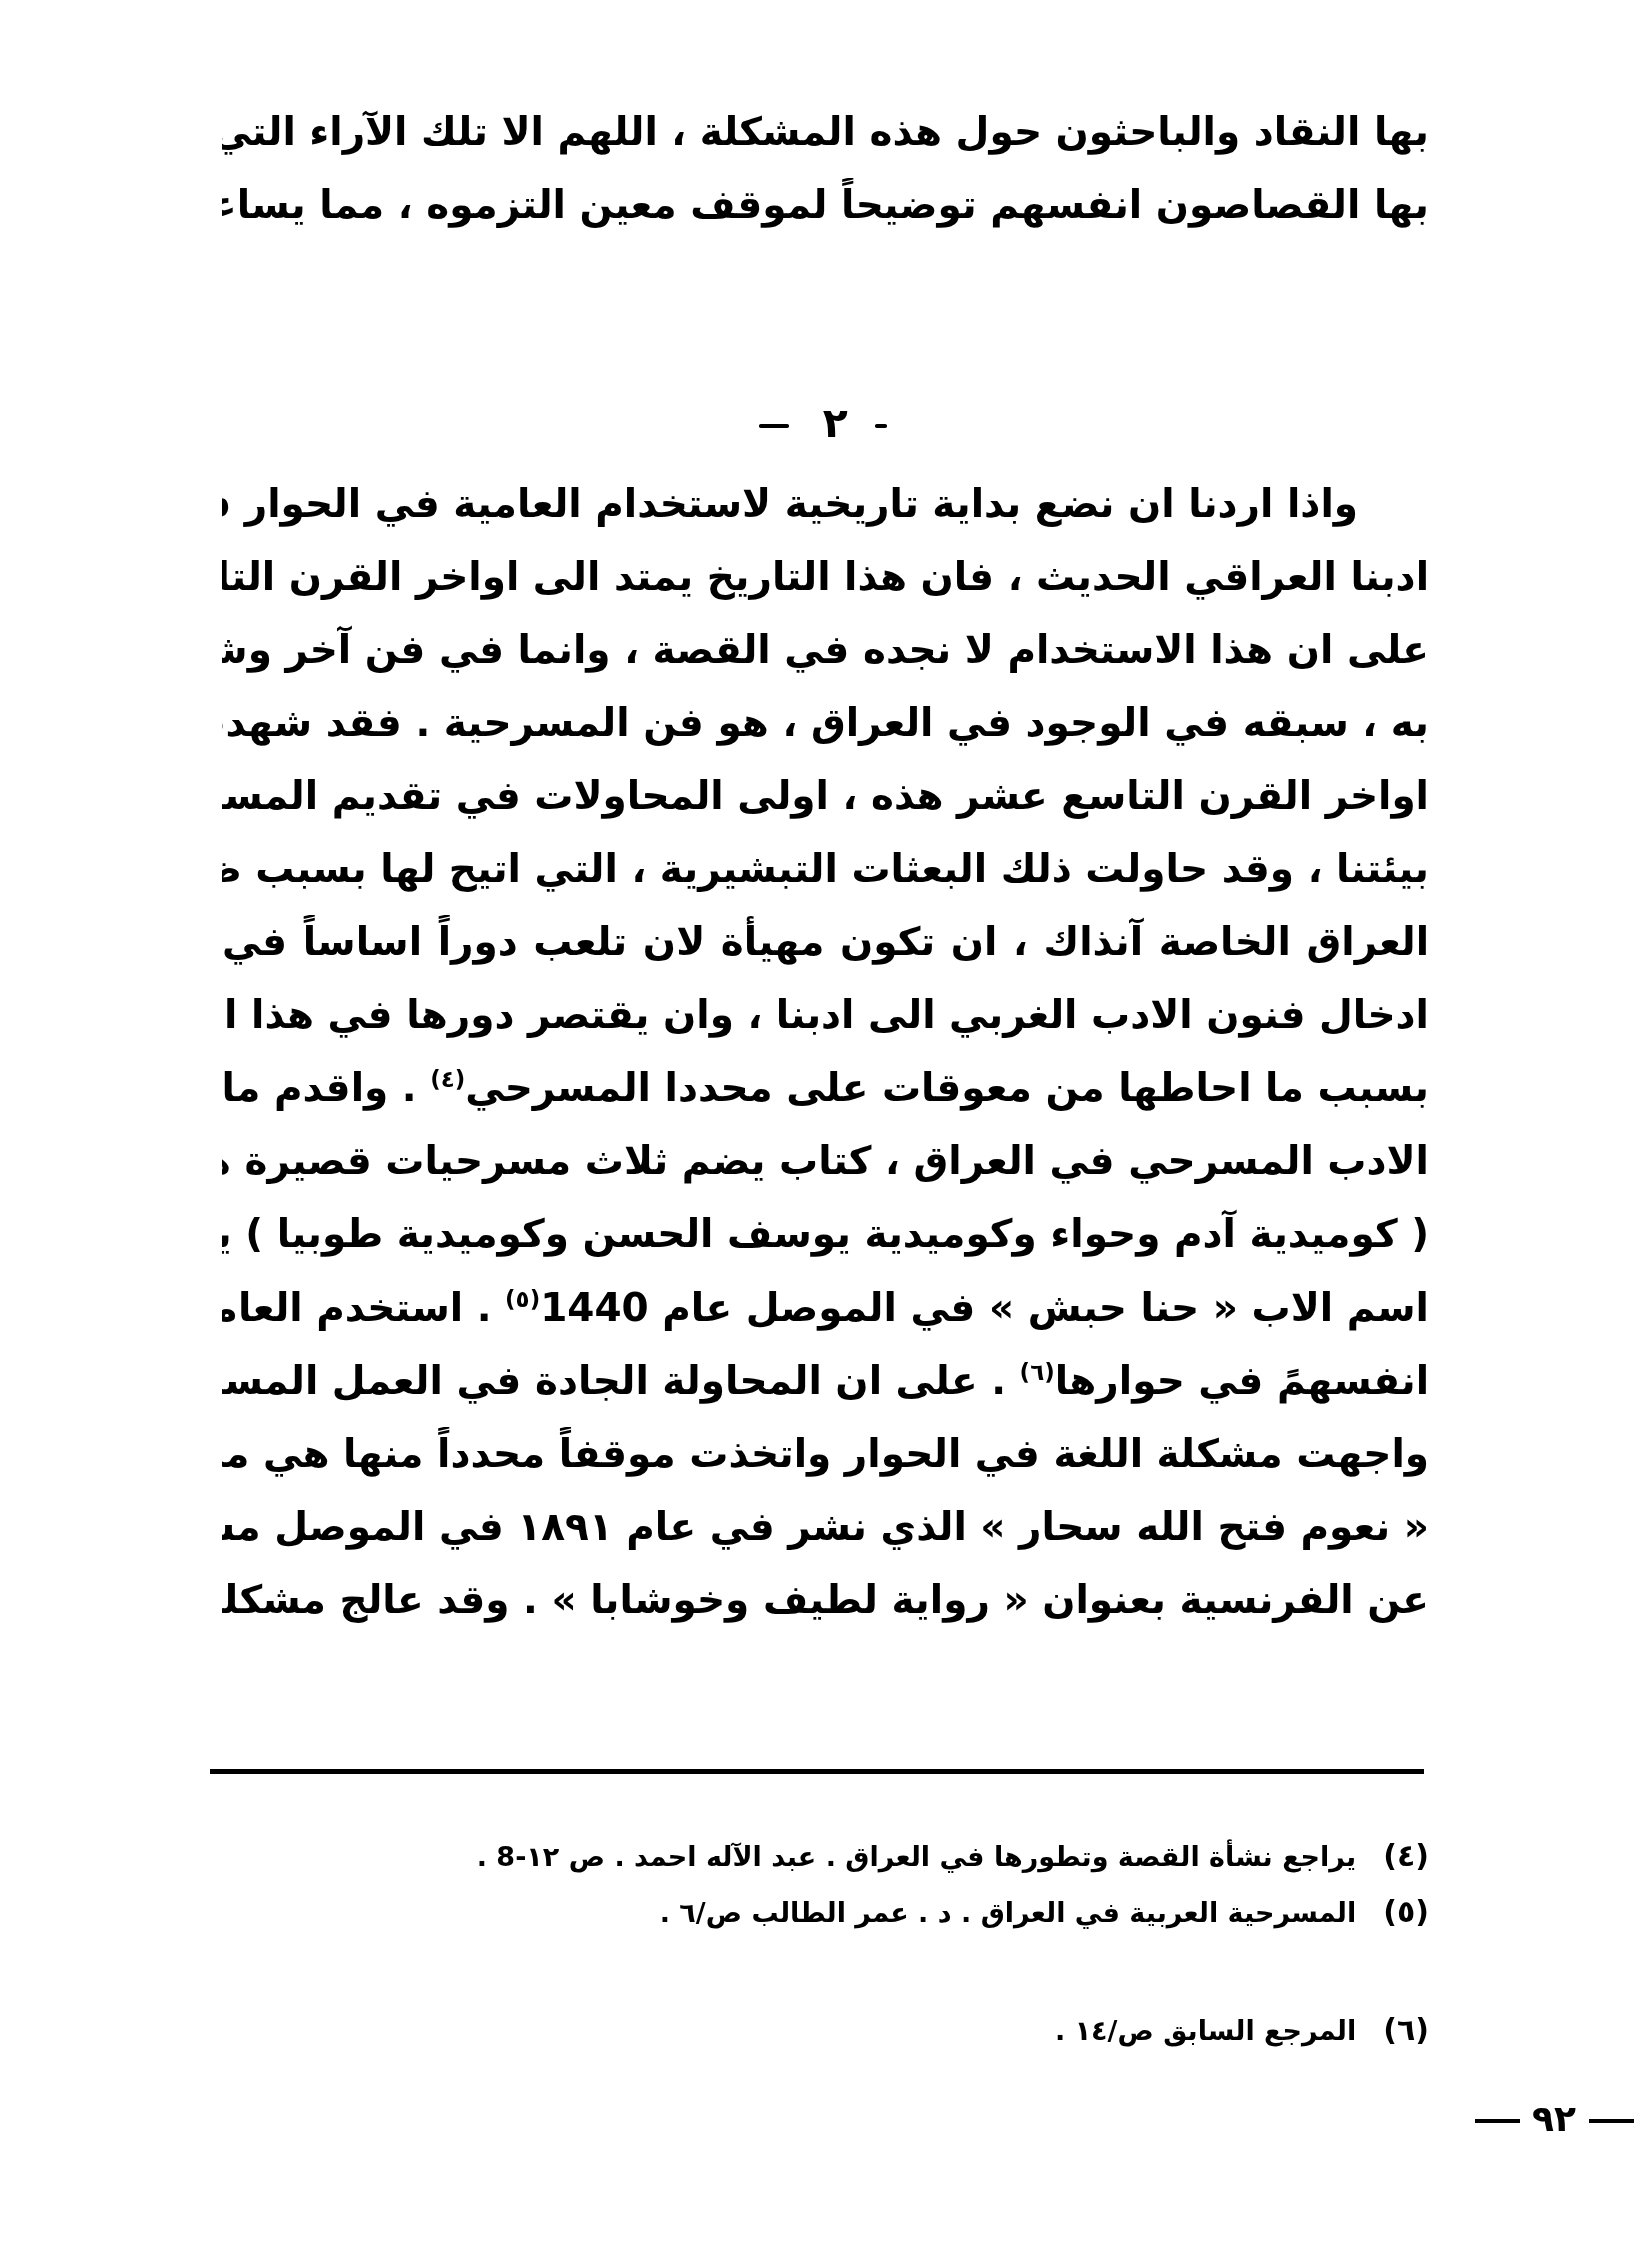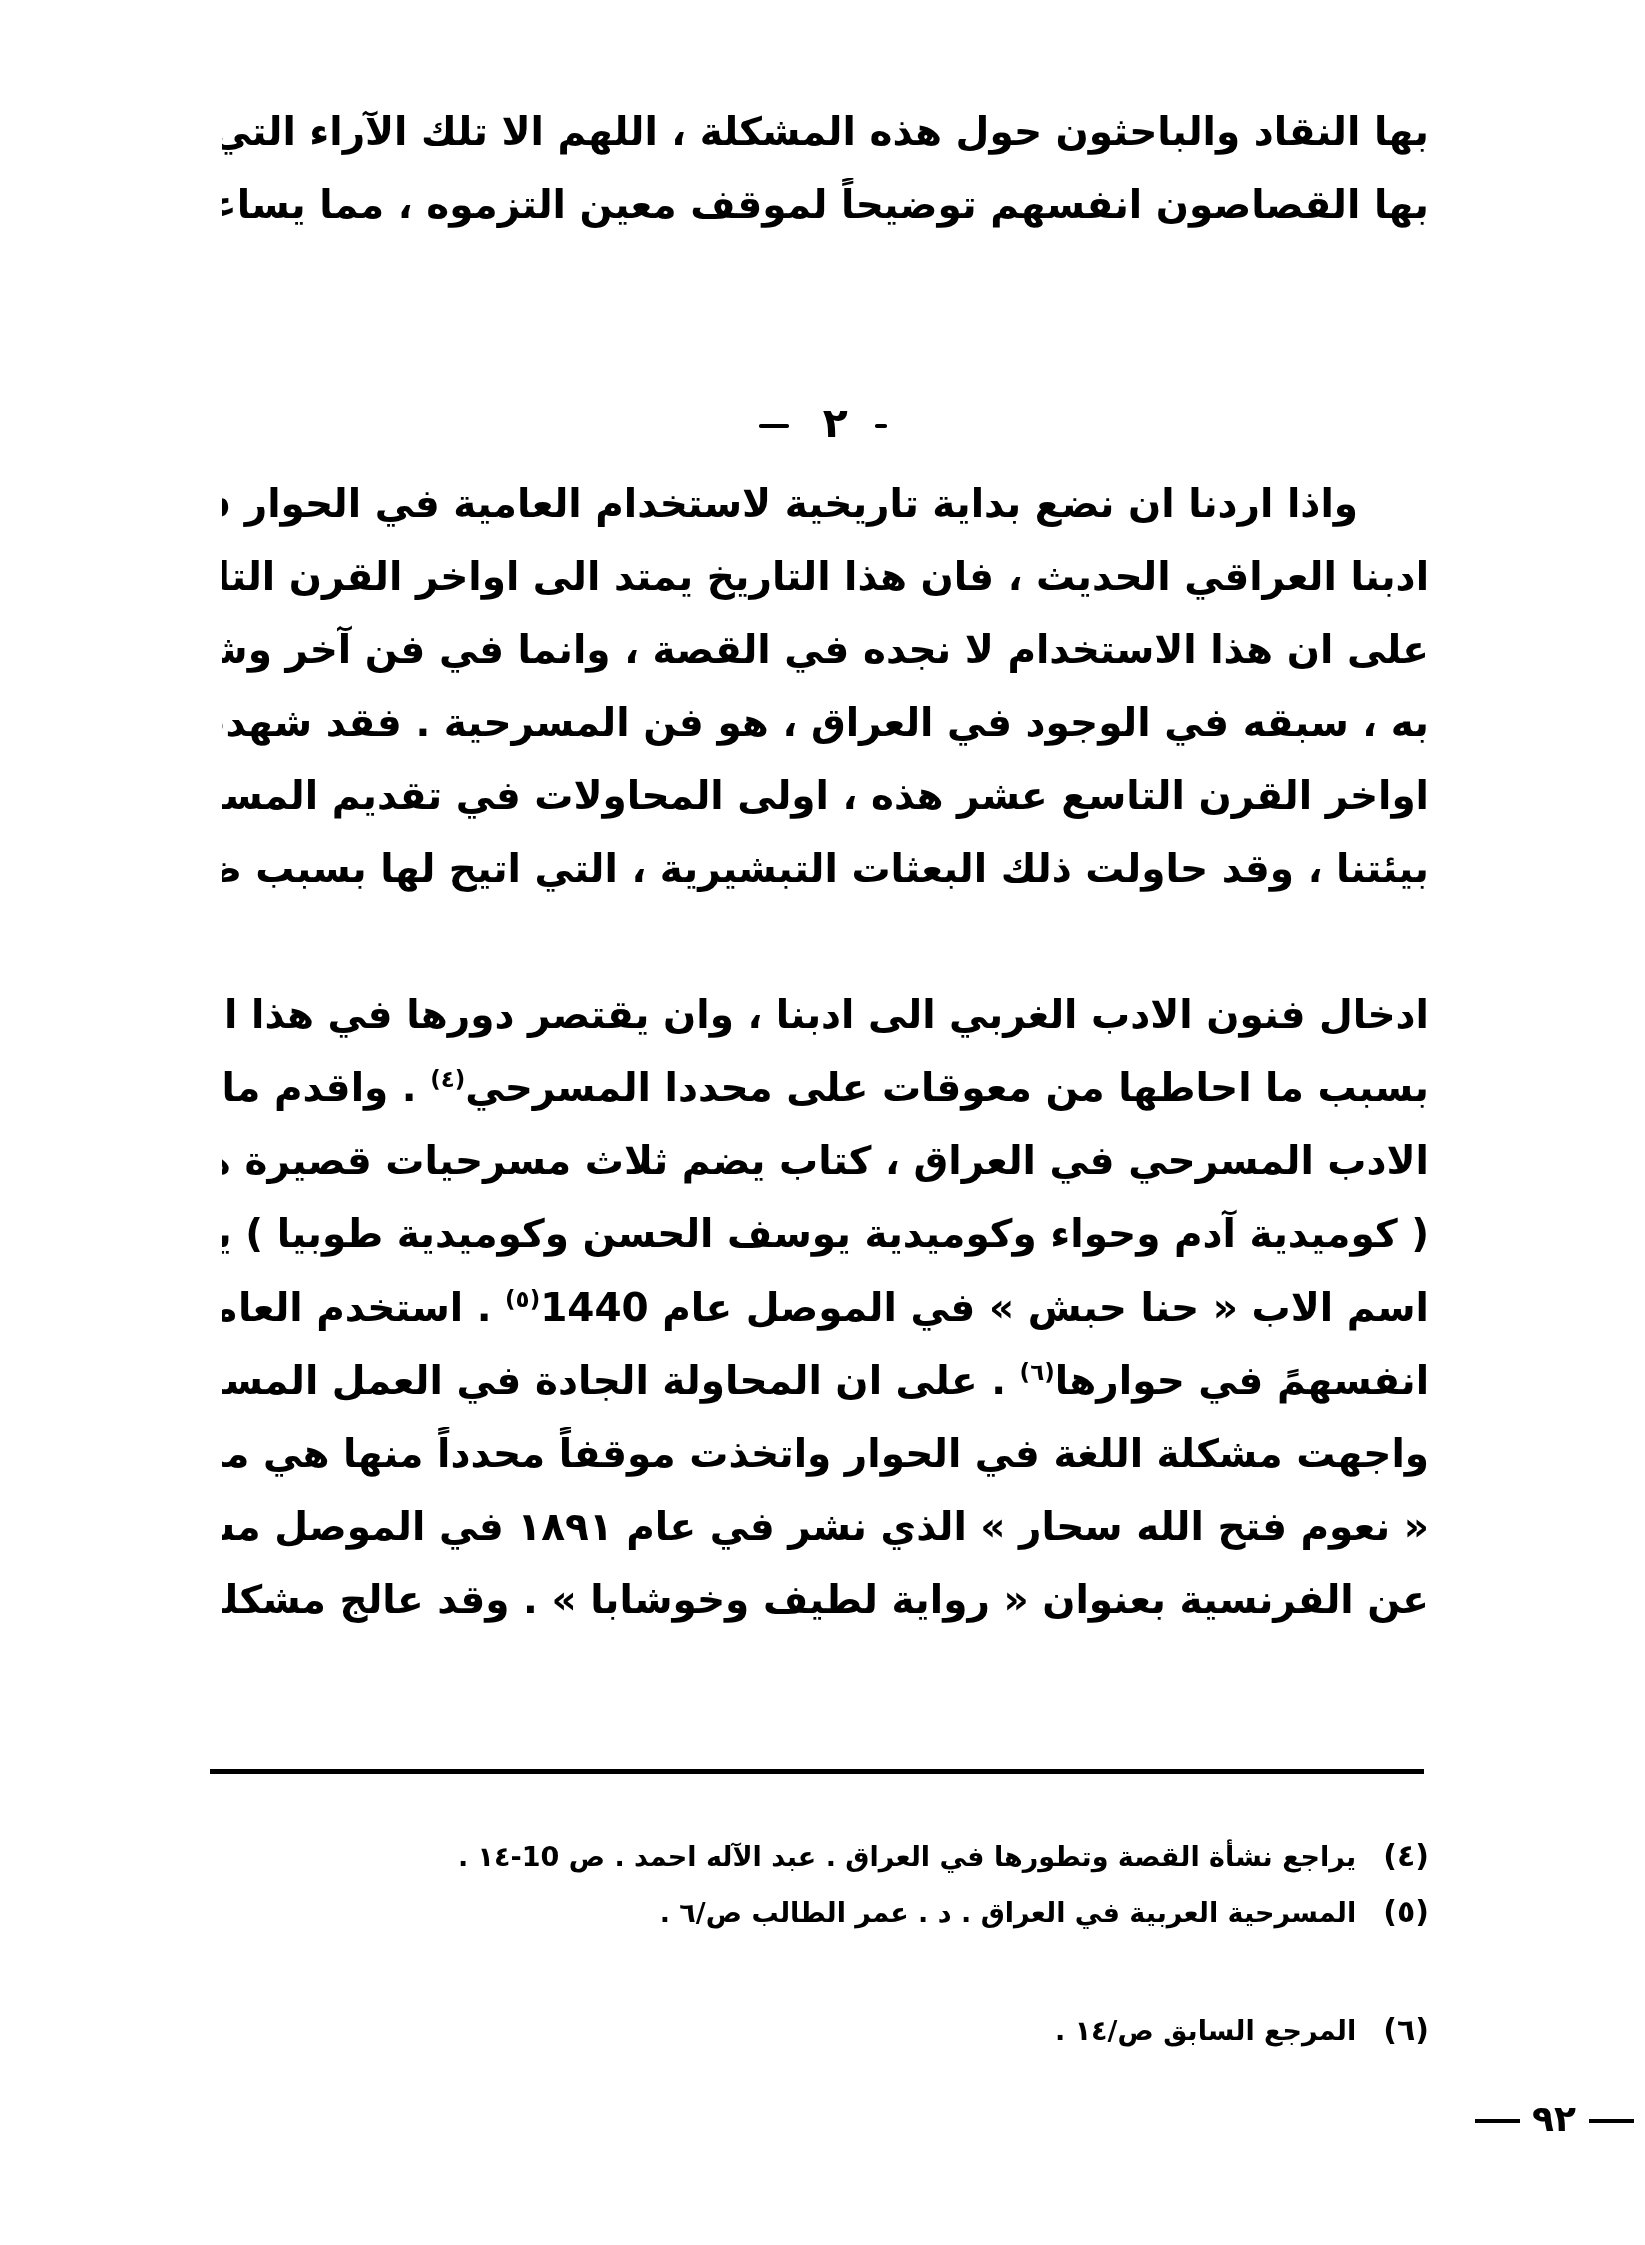--- a/index.html
+++ b/index.html
@@ -121,34 +121,35 @@
   <div class="section-number">
     <span class="dash" style="width:12.5px; margin-left:27px;"></span><span>٢</span><span class="dash" style="width:30px; margin-right:34px;"></span>
   </div>
 
   <div class="line indent" style="top:477px;">واذا اردنا ان نضع بداية تاريخية لاستخدام العامية في الحوار في</div>
   <div class="line" style="top:550px;">ادبنا العراقي الحديث ، فان هذا التاريخ يمتد الى اواخر القرن التاسع عشر .</div>
   <div class="line" style="top:623px;">على ان هذا الاستخدام لا نجده في القصة ، وانما في فن آخر وشيج الصلة</div>
   <div class="line" style="top:696px;">به ، سبقه في الوجود في العراق ، هو فن المسرحية . فقد شهدت فترة</div>
   <div class="line" style="top:769px;">اواخر القرن التاسع عشر هذه ، اولى المحاولات في تقديم المسرح الى</div>
   <div class="line" style="top:842px;">بيئتنا ، وقد حاولت ذلك البعثات التبشيرية ، التي اتيح لها بسبب ظروف</div>
+  <div class="line" style="top:915px;">العراق الخاصة آنذاك ، ان تكون مهيأة لان تلعب دوراً اساساً في</div>
   <div class="line" style="top:988px;">ادخال فنون الادب الغربي الى ادبنا ، وان يقتصر دورها في هذا المجال ،</div>
   <div class="line" style="top:1061px;"><span>بسبب ما احاطها من معوقات على محددا المسرحي</span><sup>(٤)</sup><span> . واقدم ما عثر عليه في</span></div>
   <div class="line" style="top:1134px;">الادب المسرحي في العراق ، كتاب يضم ثلاث مسرحيات قصيرة هي</div>
   <div class="line" style="top:1207px;">( كوميدية آدم وحواء وكوميدية يوسف الحسن وكوميدية طوبيا ) يحمل</div>
   <div class="line" style="top:1281px;"><span>اسم الاب « حنا حبش » في الموصل عام 1440</span><sup>(٥)</sup><span> . استخدم العامية</span></div>
   <div class="line" style="top:1354px;"><span>انفسهمً في حوارها</span><sup>(٦)</sup><span> . على ان المحاولة الجادة في العمل المسرحي التي</span></div>
   <div class="line" style="top:1427px;">واجهت مشكلة اللغة في الحوار واتخذت موقفاً محدداً منها هي محاولة</div>
   <div class="line" style="top:1500px;">« نعوم فتح الله سحار » الذي نشر في عام ١٨٩١ في الموصل مسرحية مترجمة</div>
   <div class="line" style="top:1573px;">عن الفرنسية بعنوان « رواية لطيف وخوشابا » . وقد عالج مشكلة</div>
 
   <div class="footnote-rule"></div>
 
   <div class="footnote" style="top:1836px;">
-    <span class="fn-num">(٤)</span><span>يراجع نشأة القصة وتطورها في العراق . عبد الآله احمد . ص 10-١٤ .</span>
+    <span class="fn-num">(٤)</span><span>يراجع نشأة القصة وتطورها في العراق . عبد الآله احمد . ص ١٢-8 .</span>
   </div>
   <div class="footnote" style="top:1892px;">
     <span class="fn-num">(٥)</span><span>المسرحية العربية في العراق . د . عمر الطالب ص/٦ .</span>
   </div>
   <div class="footnote" style="top:2010px;">
     <span class="fn-num">(٦)</span><span>المرجع السابق ص/١٤ .</span>
   </div>
 
   <div class="page-number">
     <span class="dash"></span><span>٩٢</span><span class="dash"></span>

